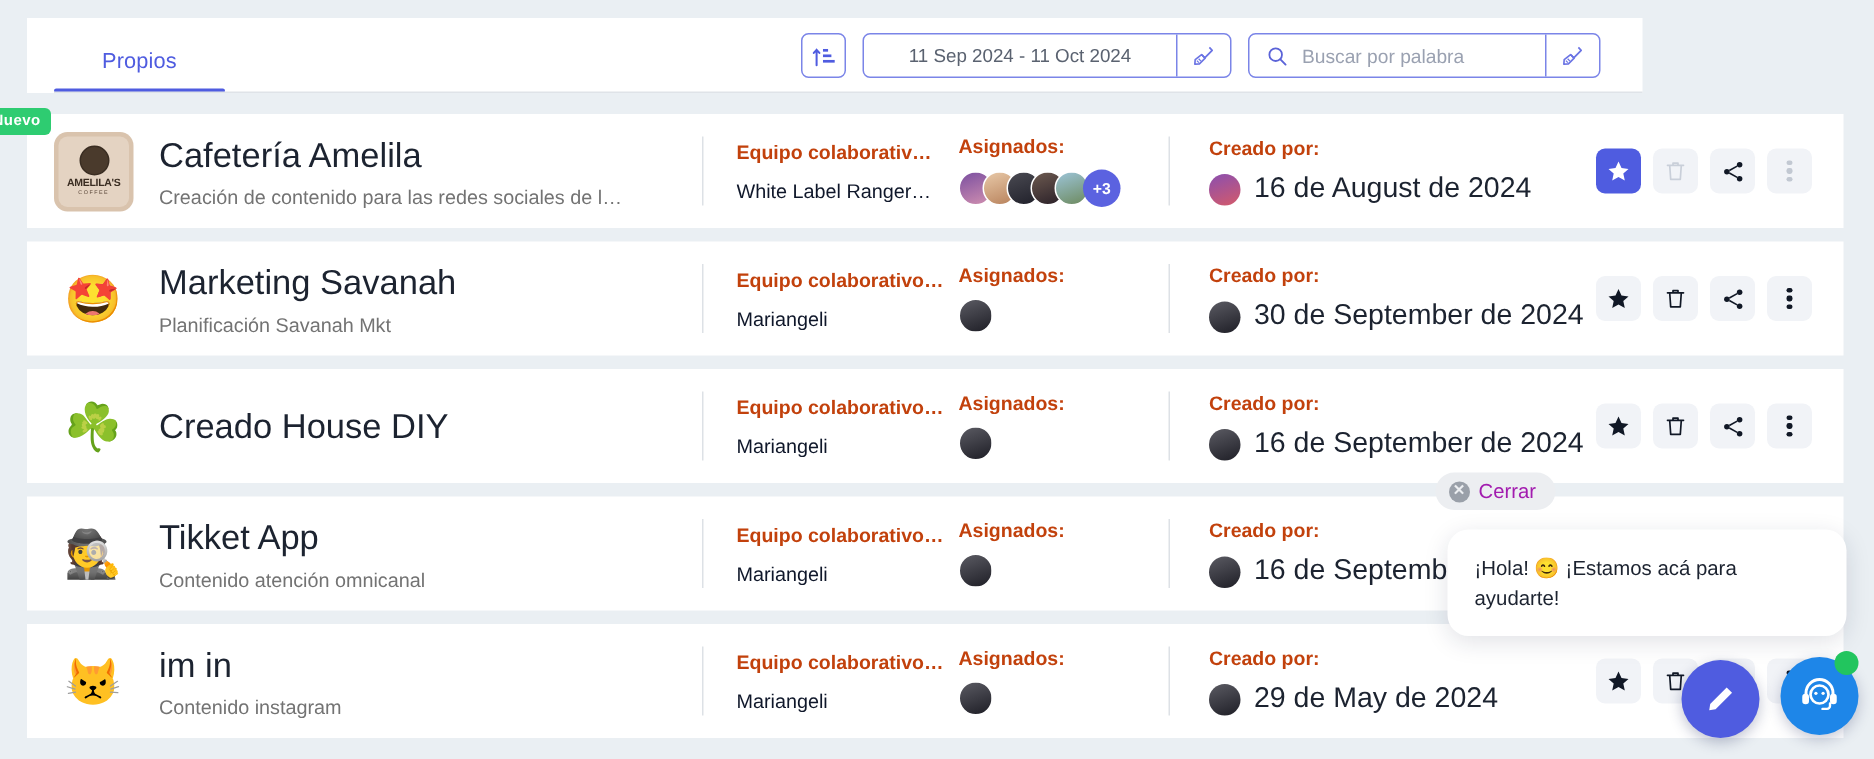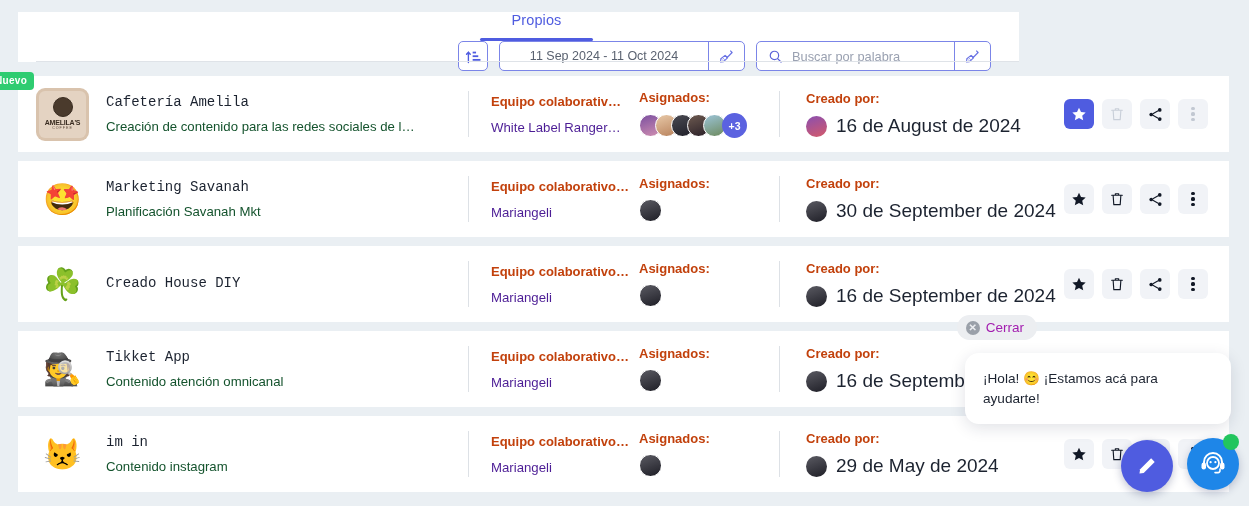--- a/index.html
+++ b/index.html
@@ -7,23 +7,23 @@
     width: 1249px; height: 506px;
     background: #eaeff3;
     font-family: "Liberation Sans", sans-serif;
     overflow: hidden;
   }
   .app { position: relative; width: 1249px; height: 506px; }
 
   
   .topbar {
     position: absolute; left: 18px; top: 12px;
-    width: 1001px; height: 50px;
+    width: 1077px; height: 50px;
     background: #ffffff;
-    display: flex; align-items: center; flex-direction: column;
+    display: flex; align-items: center;
   }
   .tabs { display: flex; align-items: flex-end; height: 50px; padding-left: 36px; }
   .tab {
     font-size: 14.5px; color: #4f5ce0; font-weight: 500;
     padding: 0 14px 13px 14px; position: relative; cursor: pointer;
     letter-spacing: .1px;
   }
   .tab.active::after {
     content: ""; position: absolute; left: -18px; right: -18px; bottom: 0;
     height: 3px; background: #4f5ce0; border-radius: 2px;
@@ -89,37 +89,37 @@
     position: absolute; inset: 3px; background: #e4d3c2; border-radius: 6px;
     display: flex; flex-direction: column; align-items: center; justify-content: center;
   }
   .logo-circ {
     width: 20px; height: 20px; border-radius: 50%; background: #4a3a2c;
     border: 1.5px solid #3a2d22; margin-bottom: 2px;
   }
   .logo-word { font-size: 7px; font-weight: bold; color: #3a2d22; letter-spacing: -.2px; }
   .logo-sub { font-size: 3.6px; color: #5a4739; letter-spacing: 1px; margin-top: 1px; }
   .titlewrap { padding-left: 17px; overflow: hidden; }
-  .t-main { font-size: 14px; color: #1c2330; line-height: 1.25; font-weight: 400; font-family: Liberation Mono, monospace; }
+  .t-main { font-size: 23px; color: #1c2330; line-height: 1.25; font-weight: 400; }
   .t-sub {
-    font-size: 13.2px; color: #14532d; margin-top: 7px; white-space: nowrap;
+    font-size: 13.2px; color: #737373; margin-top: 7px; white-space: nowrap;
     overflow: hidden; text-overflow: ellipsis; max-width: 340px;
   }
 
   .vdiv { width: 1px; height: 46px; background: #dde1e6; flex: 0 0 auto; }
 
   .c-team { width: 160px; padding-left: 22px; }
   .c-assigned { width: 150px; padding-left: 10px; }
   .c-created { width: 250px; padding-left: 26px; }
   .col-h {
     font-size: 13px; font-weight: bold; color: #c2410c; white-space: nowrap;
     overflow: hidden; text-overflow: ellipsis;
   }
   .col-v {
-    font-size: 13.2px; color: #4c1d95; margin-top: 11px; white-space: nowrap;
+    font-size: 13.2px; color: #0f172a; margin-top: 11px; white-space: nowrap;
     overflow: hidden; text-overflow: ellipsis;
   }
 
   .avatars { display: flex; align-items: center; margin-top: 8px; }
   .av {
     width: 23px; height: 23px; border-radius: 50%; border: 1.5px solid #fff;
     margin-right: -7px; flex: 0 0 auto; background-size: cover;
   }
   .av-more {
     width: 25px; height: 25px; border-radius: 50%; background: #5b62e0; color: #fff;

